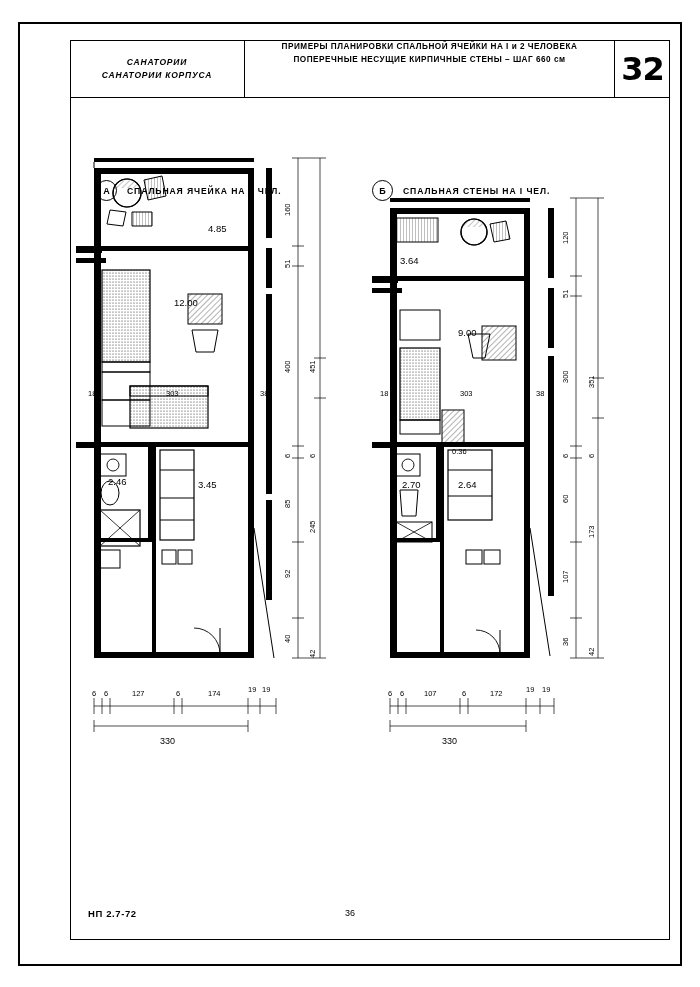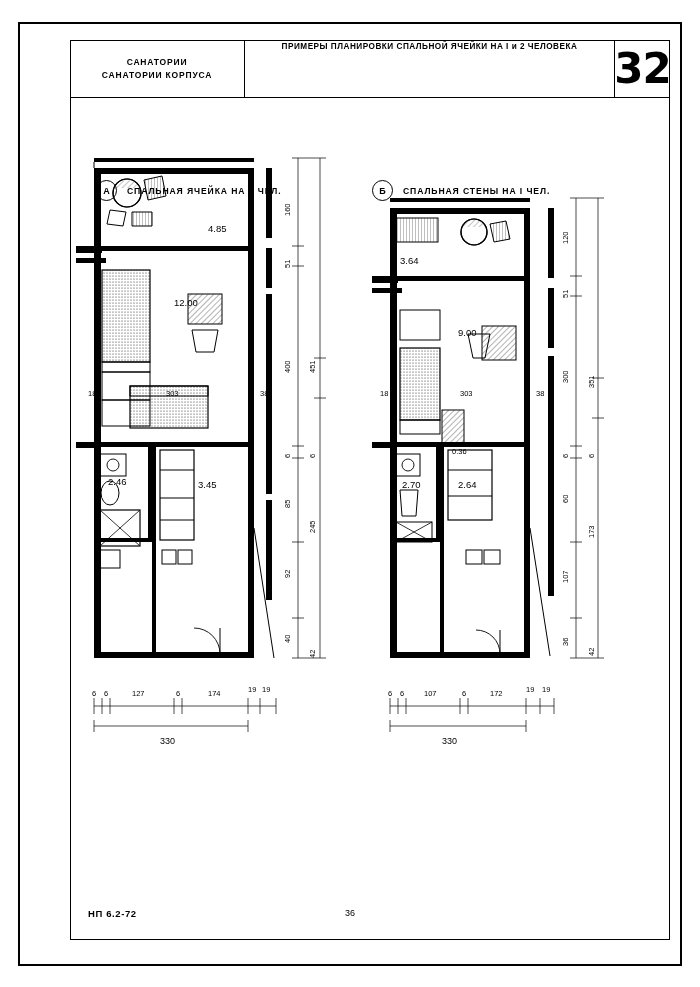--- a/index.html
+++ b/index.html
@@ -55,20 +55,21 @@
     flex-direction: column;
     align-items: center;
     justify-content: center;
     line-height: 1.5;
   }
   .tb-left div {
     font-size: 8.5px;
     letter-spacing: 0.8px;
     font-weight: bold;
     white-space: nowrap;
+    font-style: italic;
   }
   .tb-mid {
     position: absolute;
     left: 175px; top: 0;
     width: 370px; height: 100%;
     border-right: 1.5px solid #000;
     box-sizing: border-box;
     display: flex;
     flex-direction: column;
     align-items: center;
@@ -84,21 +85,21 @@
   .tb-right {
     position: absolute;
     left: 545px; top: 0;
     width: 55px; height: 100%;
     box-sizing: border-box;
     display: flex;
     align-items: center;
     justify-content: center;
   }
   .tb-right .num {
-    font-size: 42px;
+    font-size: 32px;
     font-weight: bold;
     font-family: "DejaVu Sans", sans-serif;
     letter-spacing: -1px;
   }
   
   .caption {
     position: absolute;
     display: flex;
     align-items: center;
     gap: 10px;
@@ -159,20 +160,21 @@
   <div class="frame-outer"></div>
   <div class="frame-inner"></div>
 
   <div class="titleblock">
     <div class="tb-left">
       <div>САНАТОРИИ</div>
       <div>САНАТОРИИ КОРПУСА</div>
     </div>
     <div class="tb-mid">
       <div>ПРИМЕРЫ ПЛАНИРОВКИ СПАЛЬНОЙ ЯЧЕЙКИ НА I и 2 ЧЕЛОВЕКА</div>
+      <div>ПОПЕРЕЧНЫЕ НЕСУЩИЕ КИРПИЧНЫЕ СТЕНЫ – ШАГ 660 см</div>
     </div>
     <div class="tb-right">
       <span class="num">32</span>
     </div>
   </div>
 
   <div class="caption" style="left:96px; top:180px;">
     <span class="cap-circle">А</span>
     <span class="cap-text">СПАЛЬНАЯ ЯЧЕЙКА НА 2 ЧЕЛ.</span>
   </div>
@@ -440,16 +442,16 @@
     <text class="dimtxt" x="318" y="598">6</text>
     <text class="dimtxt" x="330" y="598">6</text>
     <text class="dimtxt" x="354" y="598">107</text>
     <text class="dimtxt" x="392" y="598">6</text>
     <text class="dimtxt" x="420" y="598">172</text>
     <text class="dimtxt" x="456" y="594">19</text>
     <text class="dimtxt" x="472" y="594">19</text>
     <text class="dimtxt" x="372" y="646" style="font-size:9px">330</text>
   </svg>
 
-  <div class="footer-left">НП 6.2-72</div>
+  <div class="footer-left">НП 2.7-72</div>
   <div class="footer-center">36</div>
 
 </div>
 
 </body></html>

